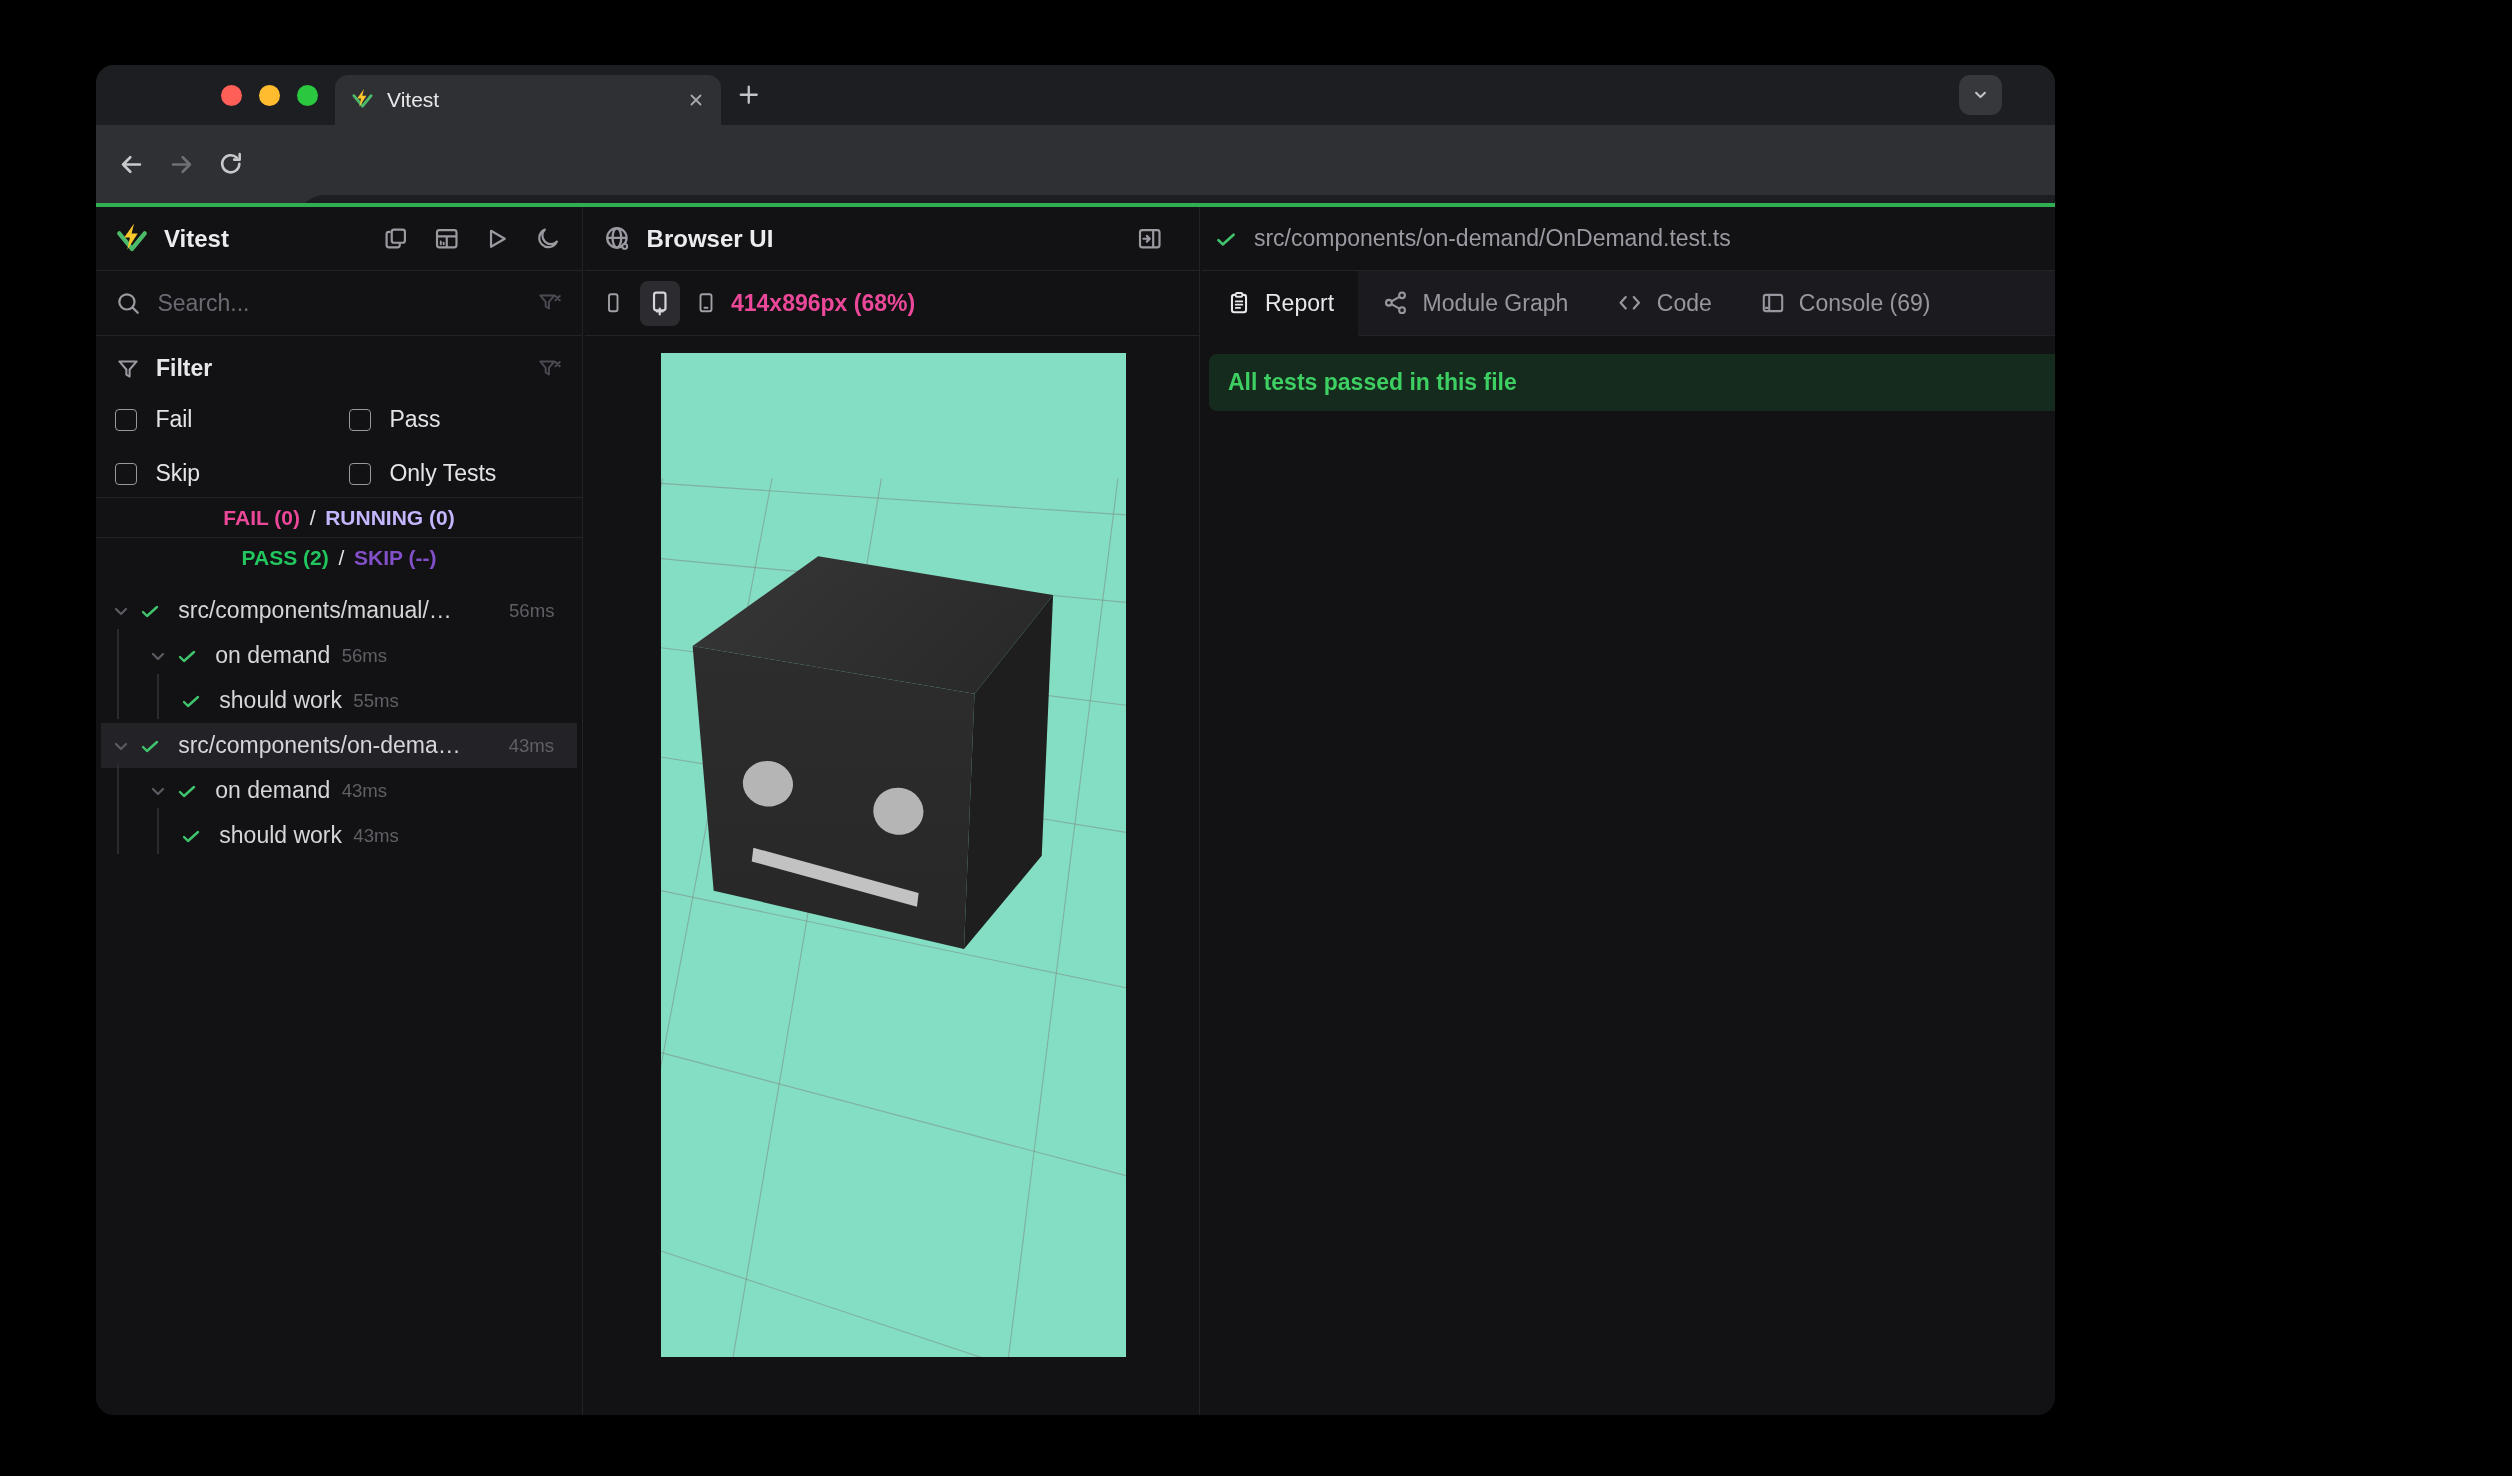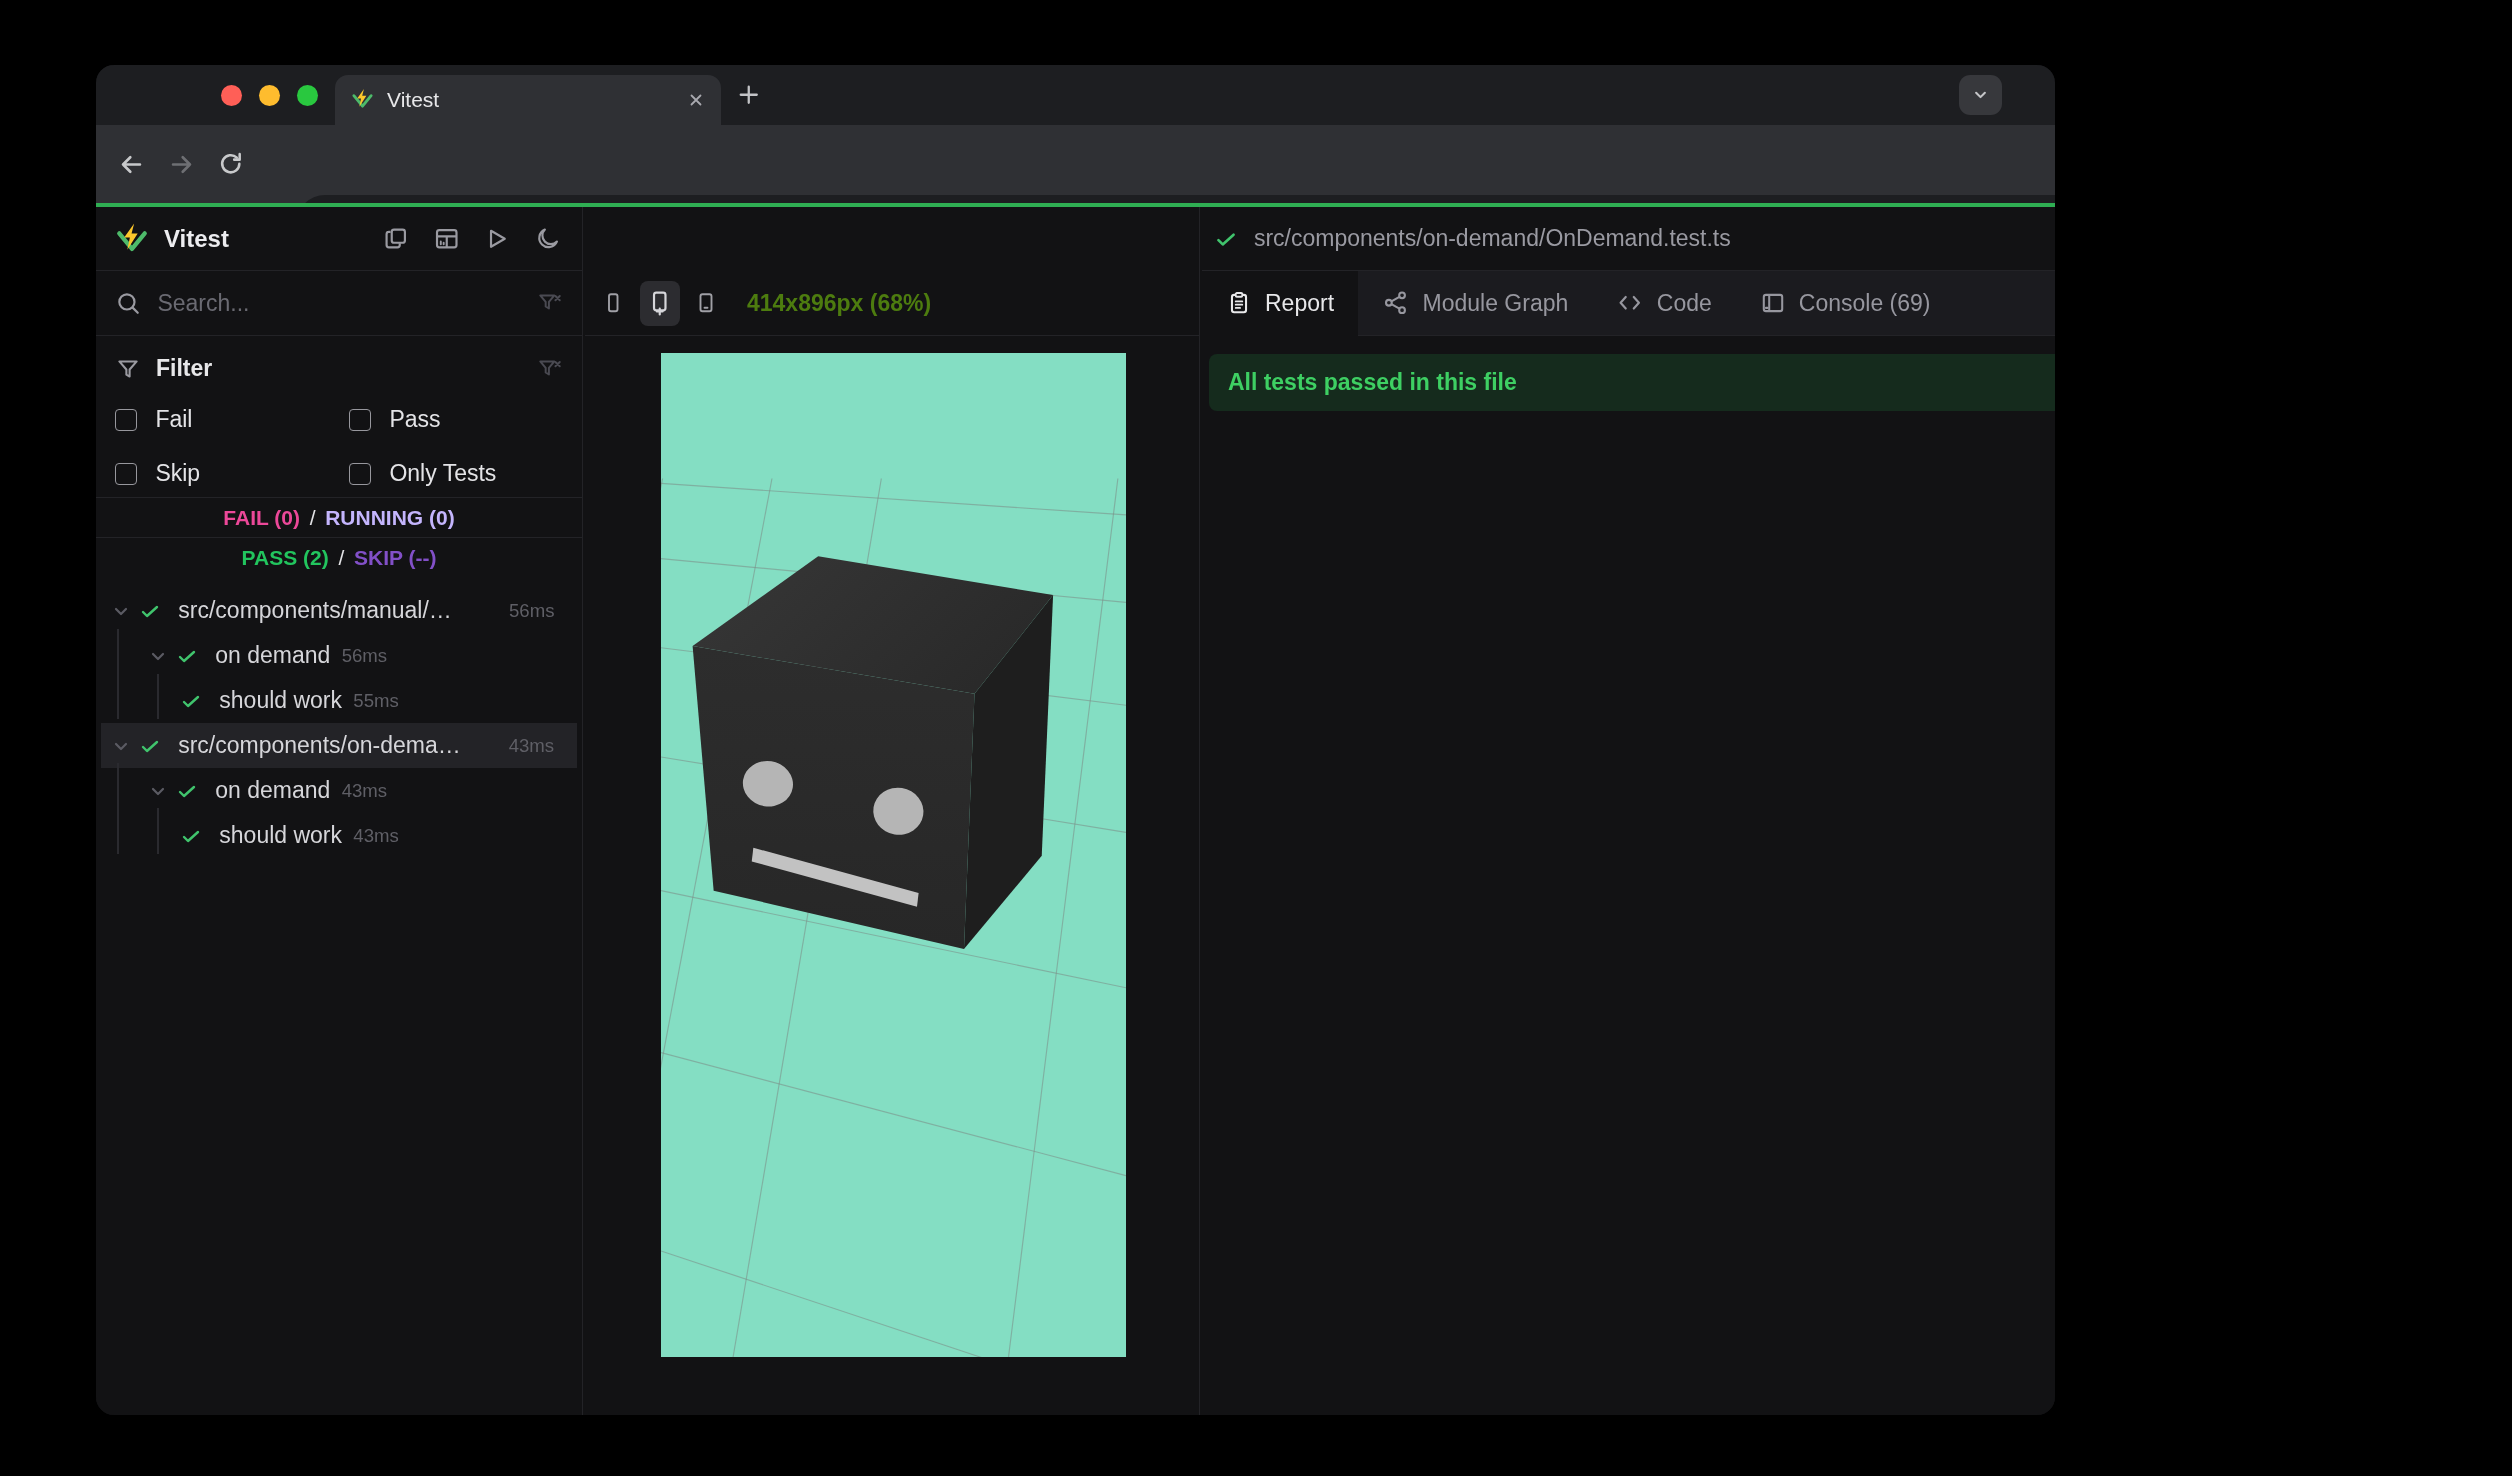--- a/index.html
+++ b/index.html
@@ -90,21 +90,21 @@
   .lvl0 { padding-left:13px; } .lvl1 { padding-left:50px;align-items:center; } .lvl2 { padding-left:83px; }
   .t-file .ttime { margin-left:auto; }
   .trow.selected { background:#232327; border-radius:0; margin:0 4.9px; padding-left:8px; padding-right:23px; }
   .guide { position:absolute; width:1.6px; background:#2a2a2f; }
 
   
   .devbtn { width:40px; height:45px; display:flex; align-items:center; justify-content:center;
             color:#a0a0a6; margin-left:6.5px; border-radius:8px; }
   .devbtn.first { margin-left:8px; }
   .devbtn.active { background:#2c2c30; color:#d6d6da; }
-  .vplabel { color:#4d7c0f; font-size:23px; font-weight:700; margin-left:21px; }
+  .vplabel { color:#ec4899; font-size:23px; font-weight:700; margin-left:5px; }
   .viewport { position:absolute; left:76px; top:17px; width:465px; height:1004px; }
 
   
   .fpath { color:#9a9aa2; font-size:23px; margin-left:14.6px; }
   .extbtn { position:absolute; right:16px; color:#9a9aa1; }
   .rtabs { position:absolute; left:0; top:64px; right:0; height:65px; background:#1b1b1f;
            border-bottom:1.6px solid #232327; display:flex; }
   .rtab { display:flex; align-items:center; gap:13px; padding:0 24px; color:#97979f; font-size:23px; }
   .rtab.active { background:#121214; color:#e8e8ea; border-bottom:1.6px solid #121214; margin-bottom:-1.6px; }
   .banner { position:absolute; left:6.5px; top:18px; width:1202px; height:57px; background:#152b1d;
@@ -377,20 +377,38 @@
             </div>
           </div>
           <span class="guide" style="left:21px; top:293px; height:90px;"></span>
           <span class="guide" style="left:61px; top:338px; height:45px;"></span>
           <span class="guide" style="left:21px; top:427px; height:91px;"></span>
           <span class="guide" style="left:61px; top:472px; height:46px;"></span>
         </div>
       </aside>
 
       <section class="panel bpanel">
+        <div class="p-header">
+          <span class="hicon" style="margin-left:18px;">
+            <svg width="29" height="29" viewBox="0 0 24 24">
+                <circle cx="11.5" cy="11.5" r="8" stroke="currentColor" stroke-width="1.9" fill="none"></circle>
+                <ellipse cx="11.5" cy="11.5" rx="3.6" ry="8" stroke="currentColor" stroke-width="1.9" fill="none"></ellipse>
+                <path d="M3.5 11.5h16" stroke="currentColor" stroke-width="1.9"></path>
+                <circle cx="18" cy="18.6" r="2" fill="#17171a" stroke="currentColor" stroke-width="1.6"></circle>
+              </svg>
+          </span>
+          <span class="htitle">Browser UI</span>
+          <span class="hicon" style="margin-left:auto; margin-right:36px;">
+            <svg width="27.5" height="27.5" viewBox="0 0 24 24">
+                <rect x="3.5" y="4.5" width="17" height="15" rx="2" stroke="currentColor" stroke-width="1.9" fill="none"></rect>
+                <path d="M15 4.5v15" stroke="currentColor" stroke-width="1.9"></path>
+                <path d="M6.5 12h5M9.5 9.5L12 12l-2.5 2.5" stroke="currentColor" stroke-width="1.9" fill="none" stroke-linecap="round" stroke-linejoin="round"></path>
+              </svg>
+          </span>
+        </div>
         <div class="p-row2">
           <span class="devbtn first">
             <svg width="24" height="27.5" viewBox="0 0 24 24">
                 <rect x="8" y="3.5" width="8.5" height="17" rx="2" stroke="currentColor" stroke-width="1.9" fill="none"></rect>
               </svg>
           </span>
           <span class="devbtn active">
             <svg width="27.5" height="31" viewBox="0 0 24 24">
                 <rect x="7" y="2.5" width="10" height="15.5" rx="2" stroke="currentColor" stroke-width="1.9" fill="none"></rect>
                 <path d="M12 16.5v5M9.5 19h5" stroke="currentColor" stroke-width="1.9" stroke-linecap="round"></path>

